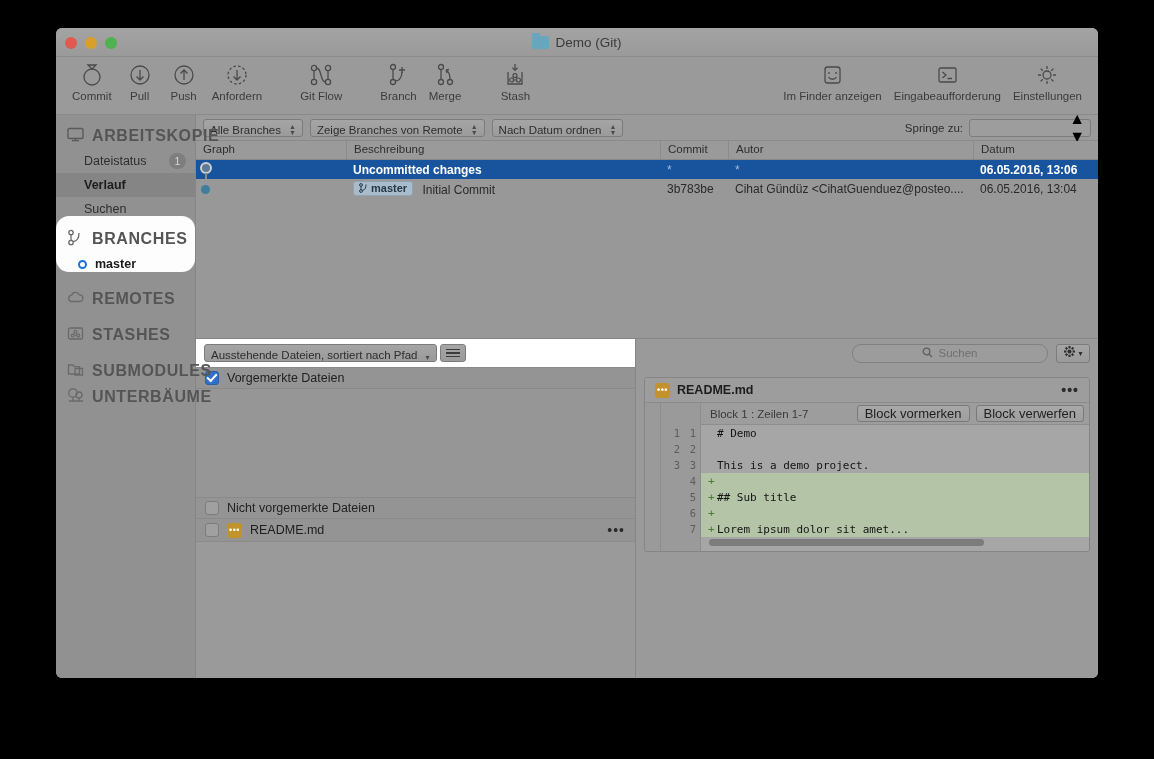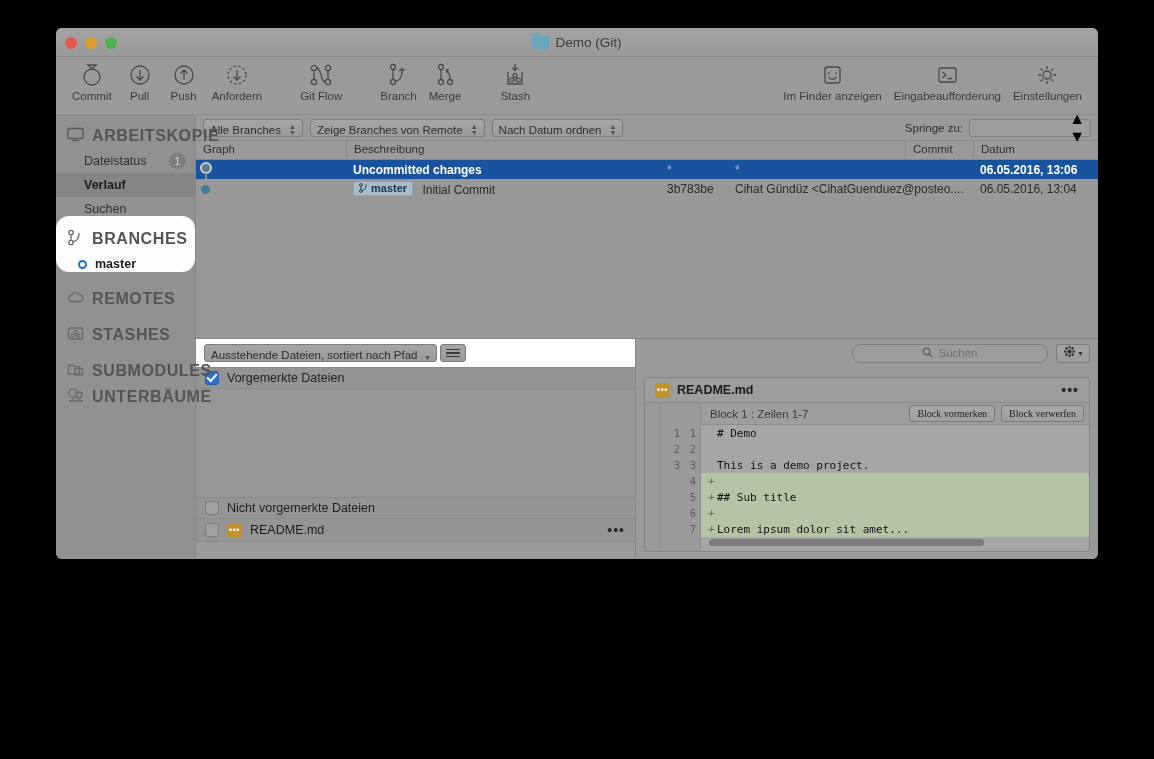--- a/index.html
+++ b/index.html
@@ -7,21 +7,21 @@
     width: 1154px; height: 759px;
     background: #000;
     font-family: "Liberation Sans", sans-serif;
     overflow: hidden;
   }
 
   
   #window {
     position: absolute;
     left: 56px; top: 28px;
-    width: 1042px; height: 531px;
+    width: 1042px; height: 650px;
     background: #9a9a9a;
     border-radius: 6px;
     overflow: hidden;
     box-shadow: 0 6px 30px rgba(0,0,0,.5);
   }
 
   
   #titlebar {
     height: 29px;
     background: linear-gradient(#a3a3a3, #9a9a9a);
@@ -273,21 +273,21 @@
   #code-col { flex: 1; min-width: 0; display: flex; flex-direction: column; background: #a6a6a6; }
   #block-hdr {
     height: 22px; display: flex; align-items: center;
     padding: 0 5px 0 9px; background: #9d9d9d; border-bottom: 1px solid #8e8e8e;
     font-size: 11.5px; color: #3a3a3a;
   }
   .blk-btn {
     margin-left: 6px; height: 17px; padding: 0 7px;
     border: 1px solid #7a7a7a; border-radius: 3px;
     background: linear-gradient(#a8a8a8,#9e9e9e);
-    font-size: 10px; color: #1f1f1f; display: flex; align-items: center; font-family: Liberation Serif, serif;
+    font-size: 13px; color: #1f1f1f; display: flex; align-items: center;
   }
   #block-hdr .spacer { flex: 1; }
   .code-line {
     height: 16px; font-family: "DejaVu Sans Mono", monospace;
     font-size: 11px; color: #141414; padding-left: 7px;
     white-space: pre; display: flex; align-items: center;
   }
   .code-line.added { background: #b4c4a6; }
   .plus { color: #4b7a3a; width: 9px; display: inline-block; }
   #hscroll-wrap { height: 12px; background: #a6a6a6; padding: 2px 8px 0 8px; }
@@ -566,20 +566,21 @@
             <span class="arrows">▲<br>▼</span>
           </div>
         </div>
       </div>
 
       <div id="commit-area">
         <div id="commit-head">
           <div class="c-graph">Graph</div>
           <div class="c-desc">Beschreibung</div>
           <div class="c-hash">Commit</div>
+          <div class="c-auth">Autor</div>
           <div class="c-date">Datum</div>
         </div>
         <div id="commit-list">
 
           <div class="c-row sel">
             <div class="c-graph">
               <span class="node-ring"></span>
               <span class="node-line"></span>
             </div>
             <div class="c-desc">Uncommitted changes</div>

